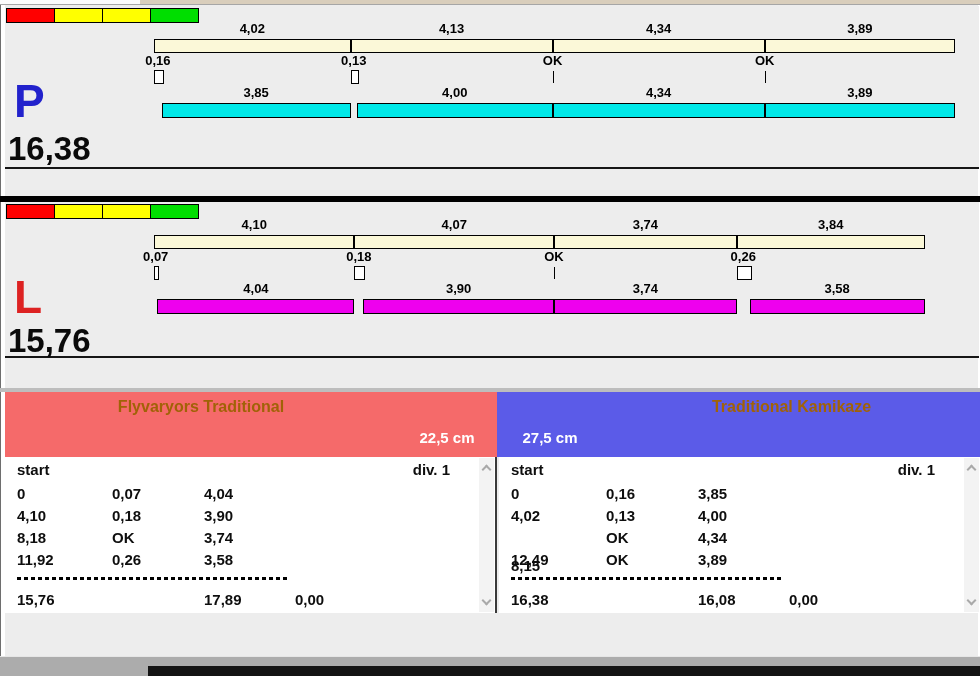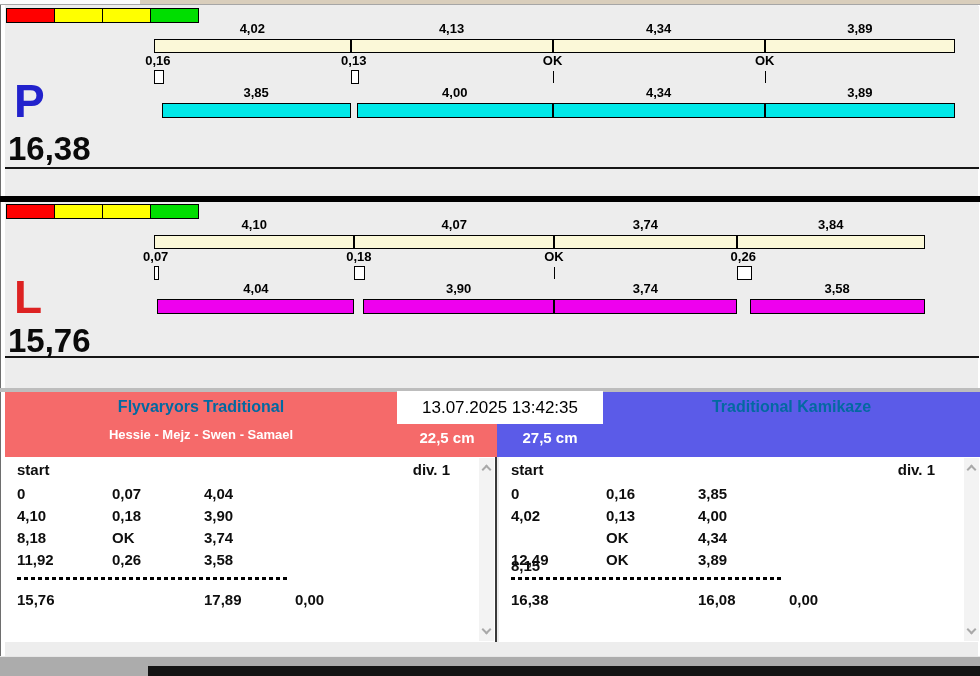--- a/index.html
+++ b/index.html
@@ -24,27 +24,27 @@
   .traffic-cell{height:15px;width:49px;border:1px solid #000;margin-left:-1px;}
   .lane-letter{position:absolute;left:9px;font-weight:bold;font-size:46px;line-height:1;}
   .lane-total{position:absolute;left:3px;font-weight:bold;font-size:33px;line-height:1;color:#0A0A0A;}
   .bar-label{position:absolute;transform:translateX(-50%);font-weight:bold;font-size:13px;
              white-space:nowrap;color:#000;line-height:1;}
   .seg{position:absolute;border:1px solid #000;}
   .marker-box{position:absolute;border:1px solid #000;background:#FFF;height:14px;}
   .marker-tick{position:absolute;width:1px;height:12px;background:#000;}
   
   .team-header{position:absolute;top:392px;height:65px;}
-  .team-title{position:absolute;top:398px;text-align:center;font-weight:bold;font-size:16px;color:#0369a1;}
+  .team-title{position:absolute;top:398px;text-align:center;font-weight:bold;font-size:16px;color:#a16207;}
   .team-members{position:absolute;top:427px;text-align:center;font-weight:bold;font-size:13px;color:#FFF;}
   .jump-height{position:absolute;top:429px;text-align:center;font-weight:bold;font-size:15px;color:#FFF;}
   .datetime{position:absolute;left:397px;top:391px;width:206px;height:33px;background:#FFF;color:#000;
             font-size:17px;line-height:33px;text-align:center;}
   
-  .pane{position:absolute;top:457px;height:185px;background:#FFF;overflow:hidden;}
+  .pane{position:absolute;top:457px;height:156px;background:#FFF;overflow:hidden;}
   .pane-left{left:5px;width:492px;border-right:2px solid #3A3A3A;}
   .pane-right{left:499px;width:481px;}
   .cell{position:absolute;font-weight:bold;font-size:15px;color:#0E0E0E;white-space:nowrap;line-height:1.2;}
   .dashed{position:absolute;height:3px;background:repeating-linear-gradient(90deg,#000 0 4px,transparent 4px 7px);}
   .scrollbar{position:absolute;right:1px;top:1px;bottom:1px;width:15px;background:#F3F3F3;}
   .chev{position:absolute;left:4px;width:7px;height:7px;border-left:2px solid #A9A9A9;border-top:2px solid #A9A9A9;}
   .chev-up{top:8px;transform:rotate(45deg);}
   .chev-down{bottom:8px;transform:rotate(225deg);}
 </style>
 </head>
@@ -129,27 +129,25 @@
       <div class="bar-label" style="left: 832.133px; top: 80px;">3,58</div>
       <div class="seg" style="left: 744.602px; top: 97px; width: 175.062px; height: 15px; background: rgb(238, 0, 238);"></div>
     </div>
 
   <div class="gray-strip"></div>
 
   <div class="team-header" id="hdr-0" style="left: 5px; width: 492px; background: rgb(245, 106, 106);"></div>
   <div class="team-header" id="hdr-1" style="left: 497px; width: 483px; background: rgb(91, 91, 232);"></div>
 
   <div class="team-title" style="left:5px;width:392px;">Flyvaryors Traditional</div>
-  <div class="team-members" style="left:5px;width:392px;">Hessie - Mejz - Swen - Samael</div>
   <div class="jump-height" style="left:397px;width:100px;">22,5 cm</div>
 
   <div class="team-title" style="left:603px;width:377px;">Traditional Kamikaze</div>
   <div class="jump-height" style="left:497px;width:106px;">27,5 cm</div>
 
-  <div class="datetime">13.07.2025 13:42:35</div>
 
   <div class="pane pane-left" id="pane-0">
       <div class="cell" style="left: 12px; top: 4px;">start</div>
       <div class="cell" style="right: 45px; top: 4px;">div.  1</div>
       <div class="cell" style="left: 12px; top: 28px;">0</div>
       <div class="cell" style="left: 107px; top: 28px;">0,07</div>
       <div class="cell" style="left: 199px; top: 28px;">4,04</div>
       <div class="cell" style="left: 12px; top: 50px;">4,10</div>
       <div class="cell" style="left: 107px; top: 50px;">0,18</div>
       <div class="cell" style="left: 199px; top: 50px;">3,90</div>

